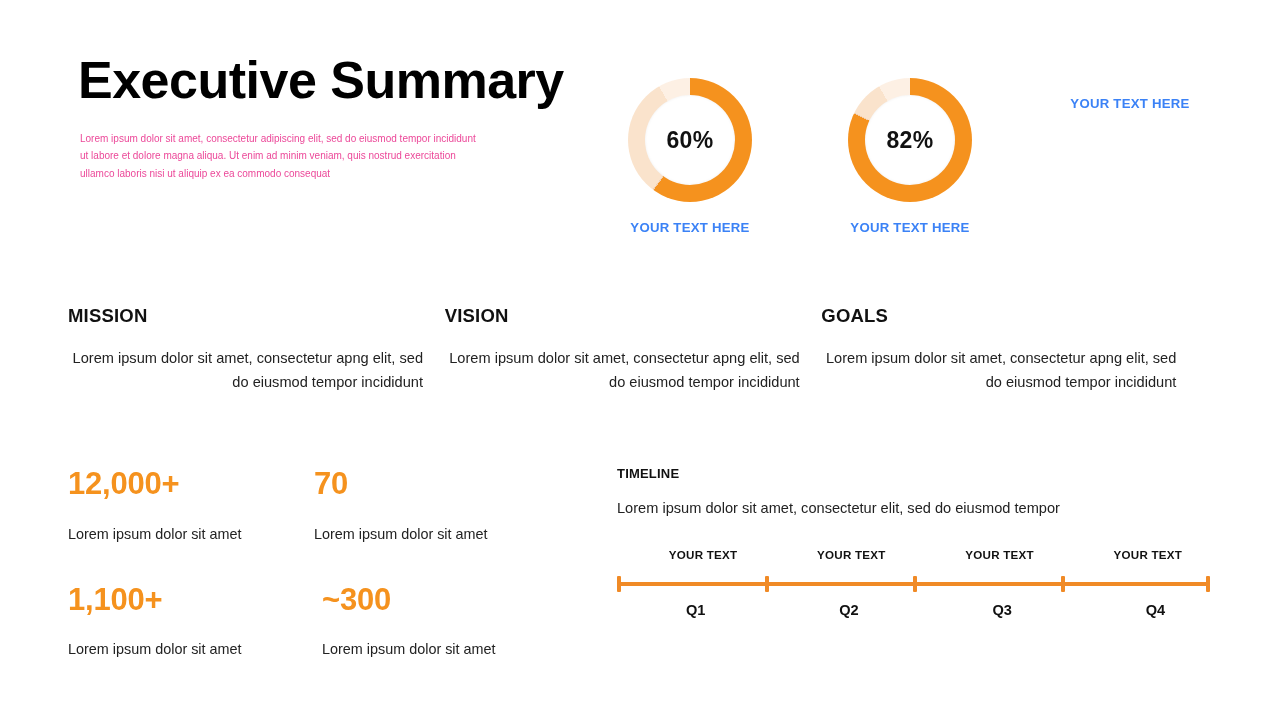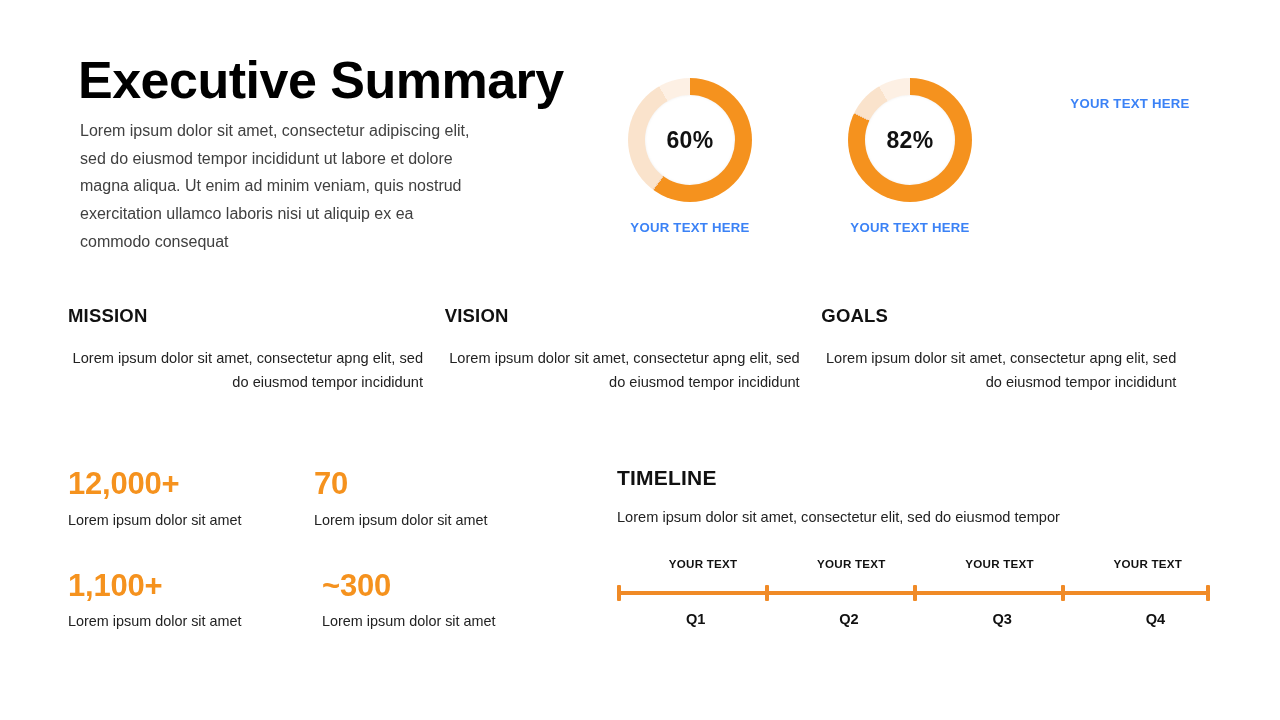--- a/index.html
+++ b/index.html
@@ -30,25 +30,25 @@
     font-size: 52px;
     font-weight: bold;
     letter-spacing: -0.5px;
     color: #000000;
     line-height: 1.1;
     white-space: nowrap;
   }
   .intro {
     position: absolute;
     left: 80px;
-    top: 117px;
+    top: 130px;
     width: 404px;
-    font-size: 16px;
+    font-size: 10px;
     line-height: 1.73;
-    color: #404040;
+    color: #ec4899;
   }
 
   
   .donuts {
     position: absolute;
     left: 600px;
     top: 78px;
     width: 620px;
     display: flex;
     justify-content: space-between;
@@ -144,34 +144,34 @@
     width: 246px;
   }
   .stat-value {
     font-size: 31px;
     font-weight: bold;
     color: #F5921E;
     line-height: 1.15;
     letter-spacing: -0.2px;
   }
   .stat-caption {
-    margin-top: 10px;
+    margin-top: 24px;
     font-size: 14.4px;
     color: #222222;
   }
 
   
   .timeline {
     position: absolute;
     left: 617px;
     top: 466px;
     width: 600px;
   }
   .timeline-title {
-    font-size: 21px;
+    font-size: 13px;
     font-weight: bold;
     letter-spacing: 0.2px;
     color: #111111;
   }
   .timeline-sub {
     margin-top: 19px;
     font-size: 14.6px;
     color: #222222;
   }
   .timeline-graphic {

